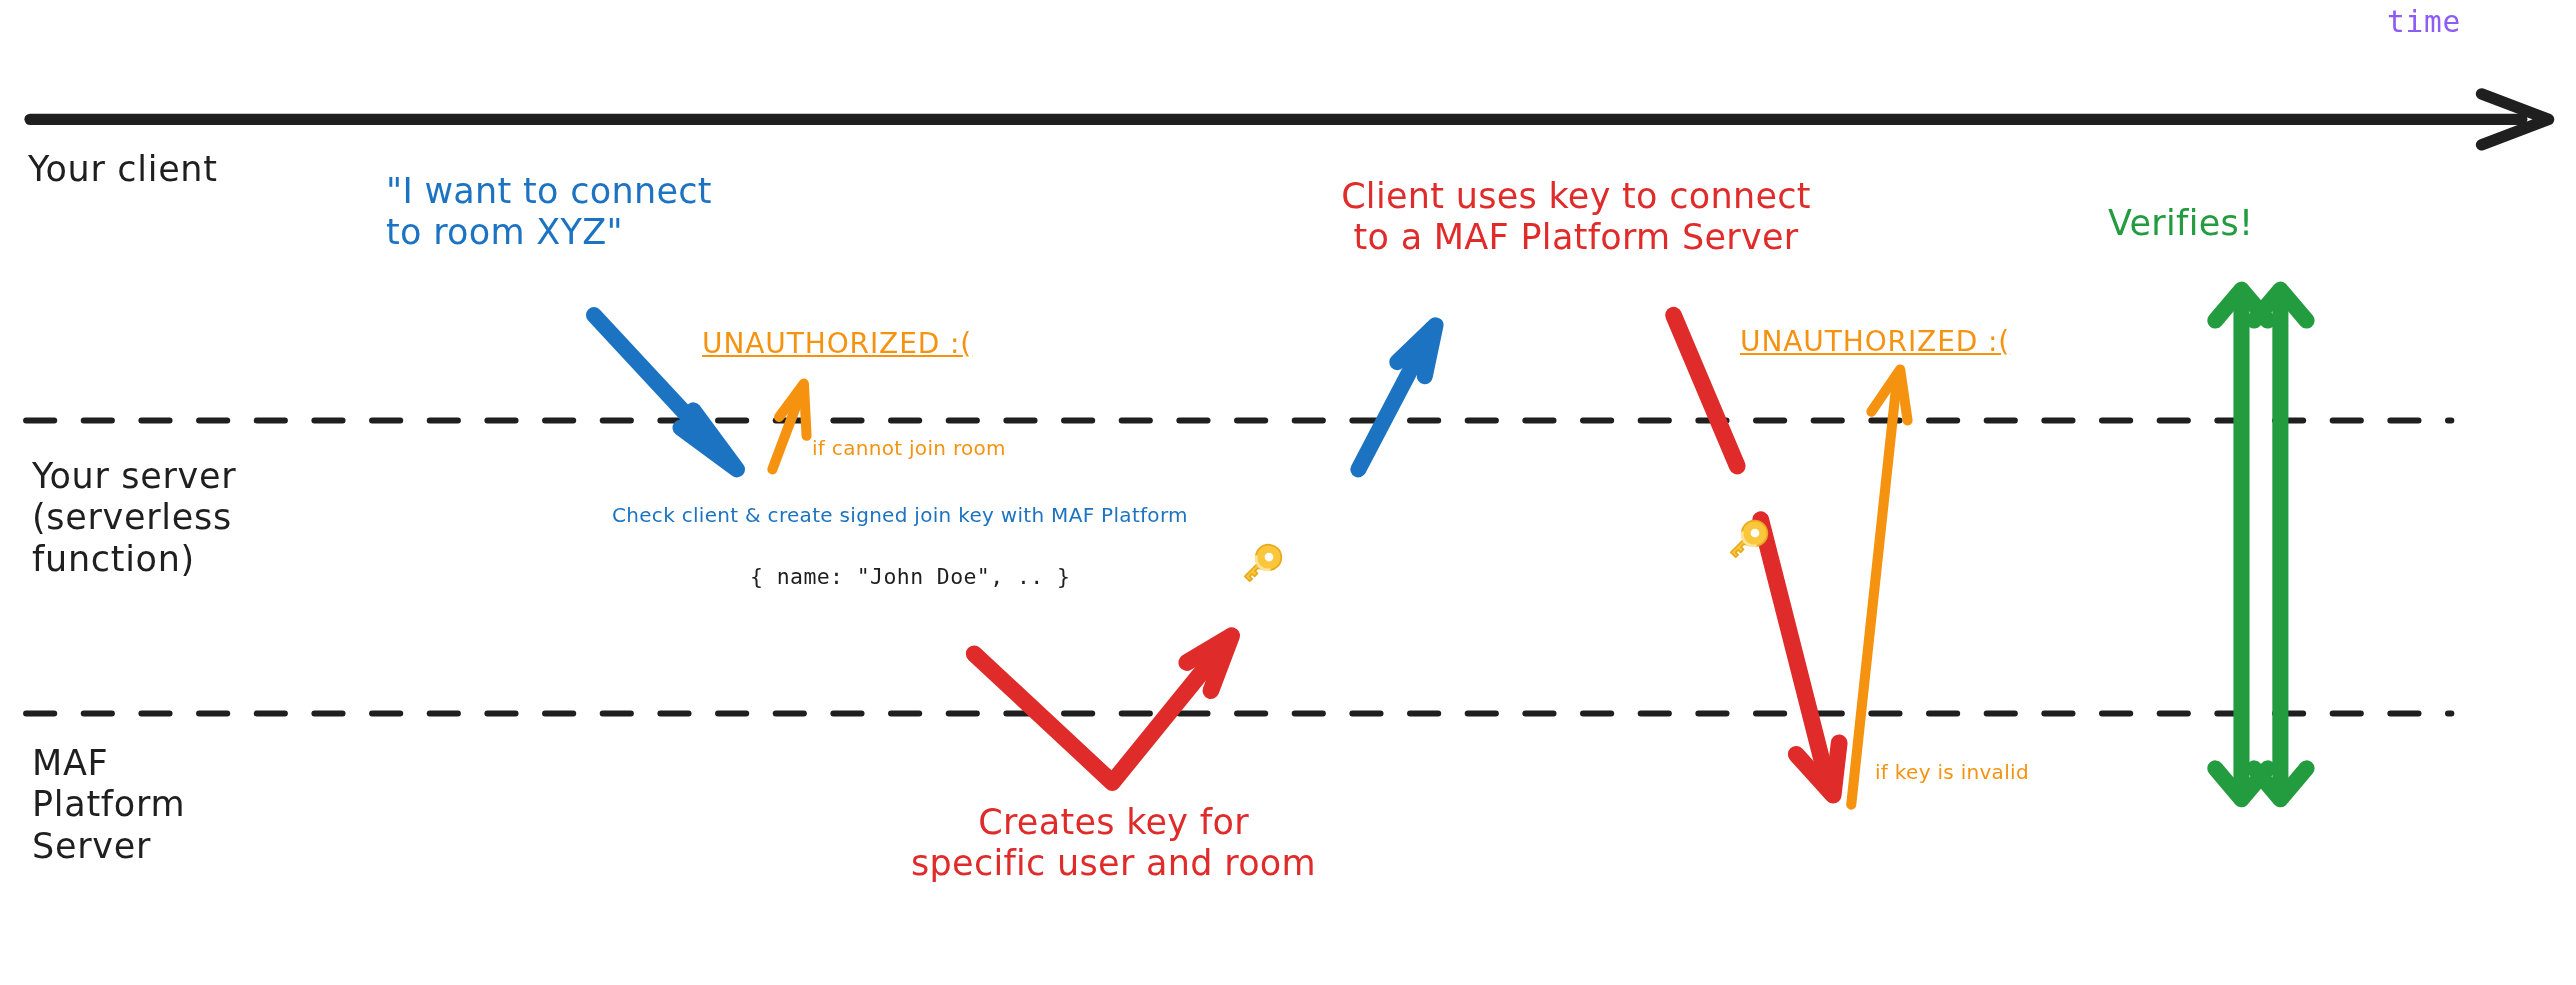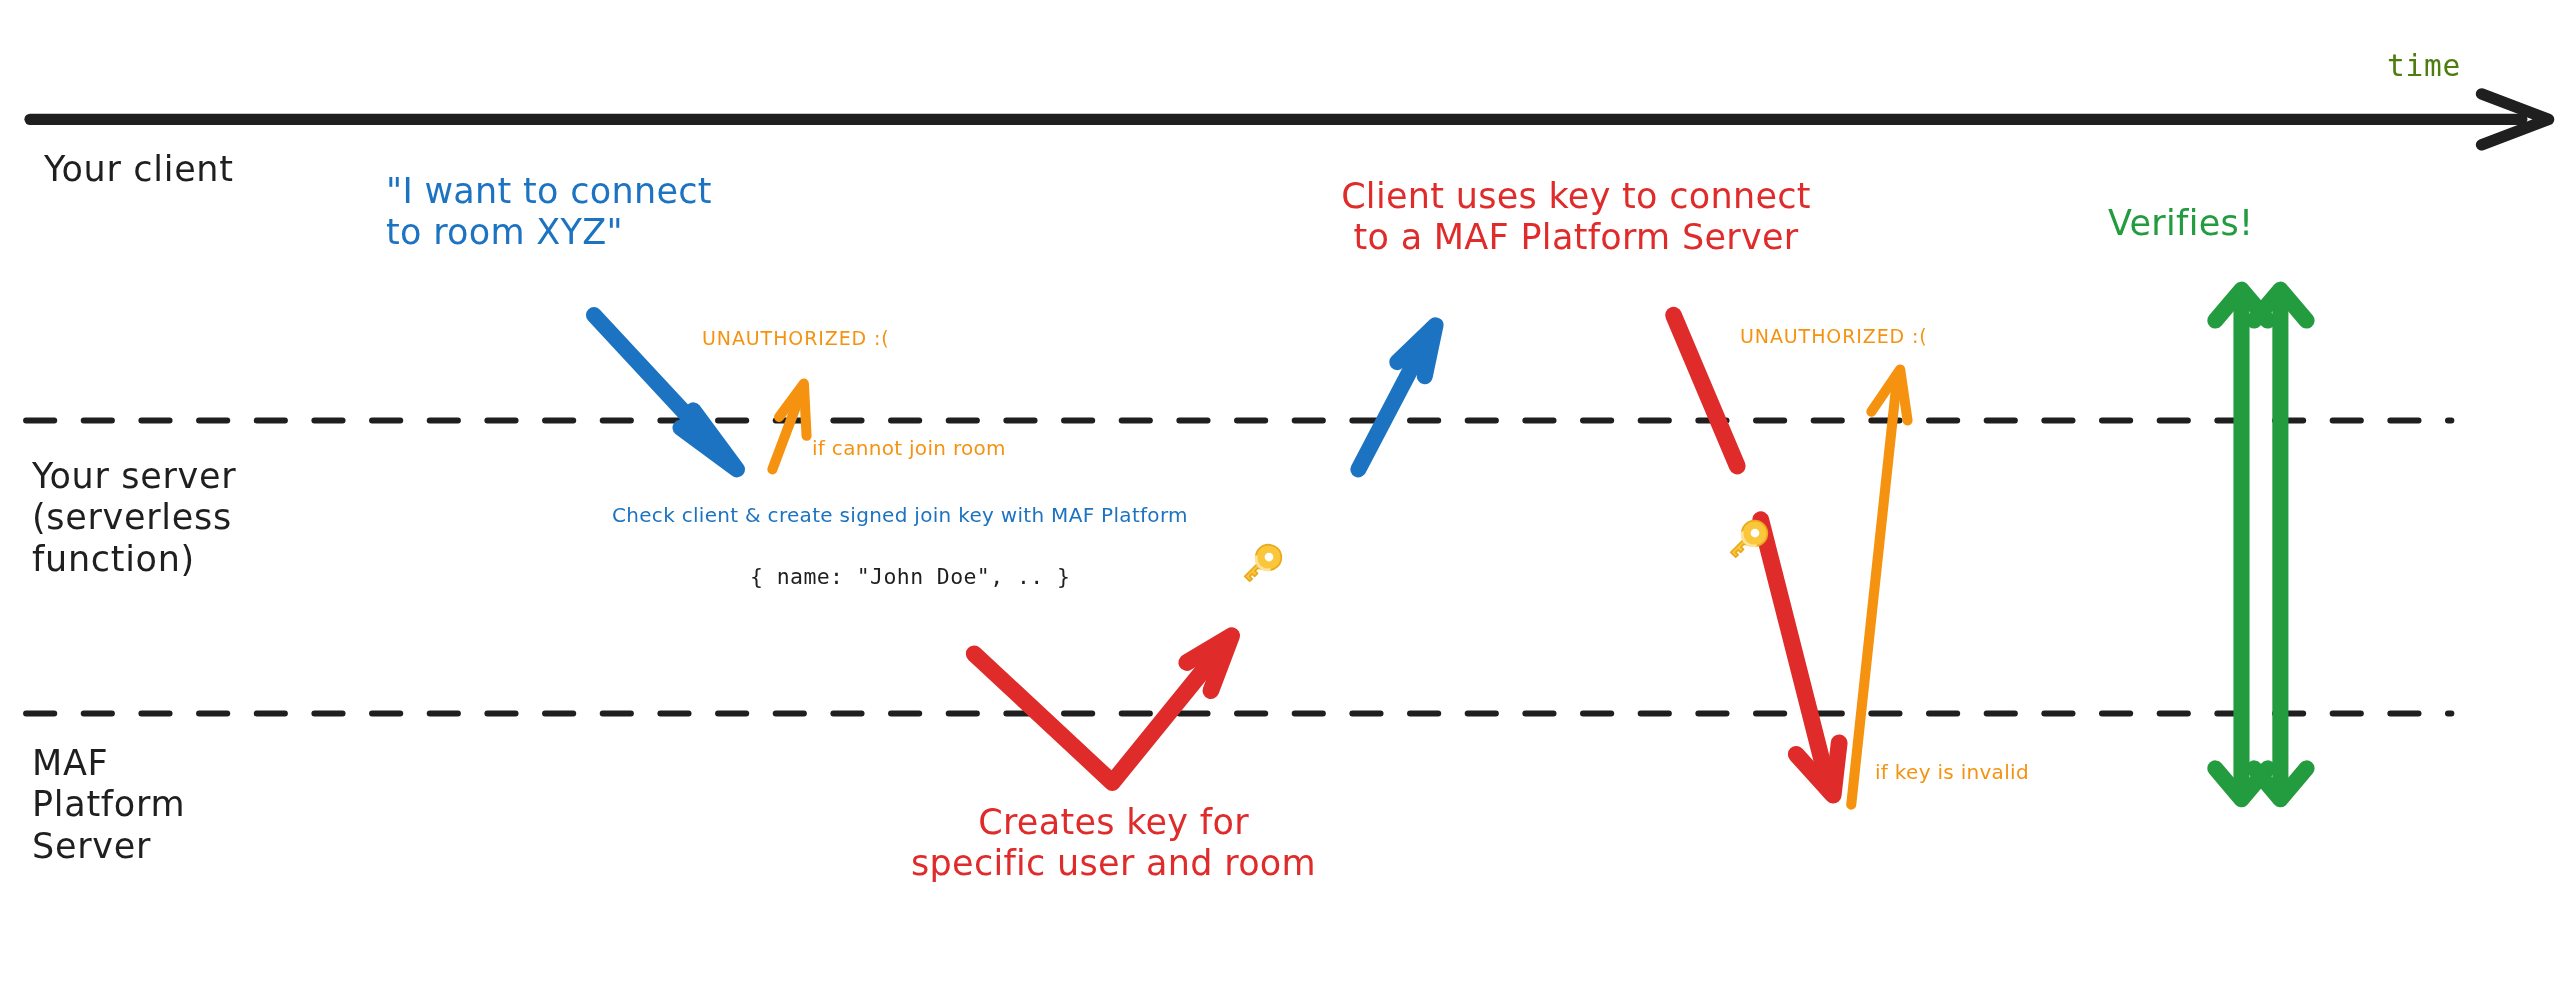--- a/index.html
+++ b/index.html
@@ -45,33 +45,32 @@
     font-weight: 400;
     letter-spacing: 0.7px;
   }
   .blue   { color: #1c73c2; }
   .red    { color: #e02b2b; }
   .orange { color: #f59310; }
   .green  { color: #239b3f; }
 
   .big-note   { font-size: 35px; letter-spacing: 0.3px; }
   .small-note { font-size: 20px; letter-spacing: 0.3px; }
-  .caps-note  { font-size: 19px; letter-spacing: 0.9px; }
+  .caps-note  { font-size: 28px; letter-spacing: 0.9px; text-decoration: underline; }
   .mono-note  {
     font-family: "DejaVu Sans Mono", monospace;
     font-size: 21.5px;
     color: #1f1f1f;
     letter-spacing: 0.4px;
   }
   .time-label {
     font-family: "DejaVu Sans Mono", monospace;
     font-size: 29.5px;
-    color: #4d7c0f;
+    color: #8b5cf6;
     letter-spacing: 0.7px;
-    margin-top: 44px;
   }
   .center { text-align: center; }
   .keyicon {
     position: absolute;
     width: 58px;
     height: 58px;
   }
 </style>
 </head>
 <body>
@@ -127,21 +126,21 @@
     </g>
     <g stroke="#239b3f" stroke-width="24" stroke-linecap="round" stroke-linejoin="round" fill="none">
       <path d="M3400 438 L3400 1186"></path>
       <path d="M3361 478 L3400 432 L3439 478"></path>
       <path d="M3361 1146 L3400 1192 L3439 1146"></path>
     </g>
   </svg>
 
   <div class="txt time-label" style="left:2387px; top:5.4px;">time</div>
 
-  <div class="txt hand lane-label" style="left:44px; top:149px;">Your client</div>
+  <div class="txt hand lane-label" style="left:28px; top:149px;">Your client</div>
 
   <div class="txt hand lane-label" style="left:32px; top:456px;">Your server
 (serverless
 function)</div>
 
   <div class="txt hand lane-label" style="left:32px; top:743px;">MAF
 Platform
 Server</div>
 
   <div class="txt hand big-note blue" style="left:386px; top:171px;">"I want to connect

